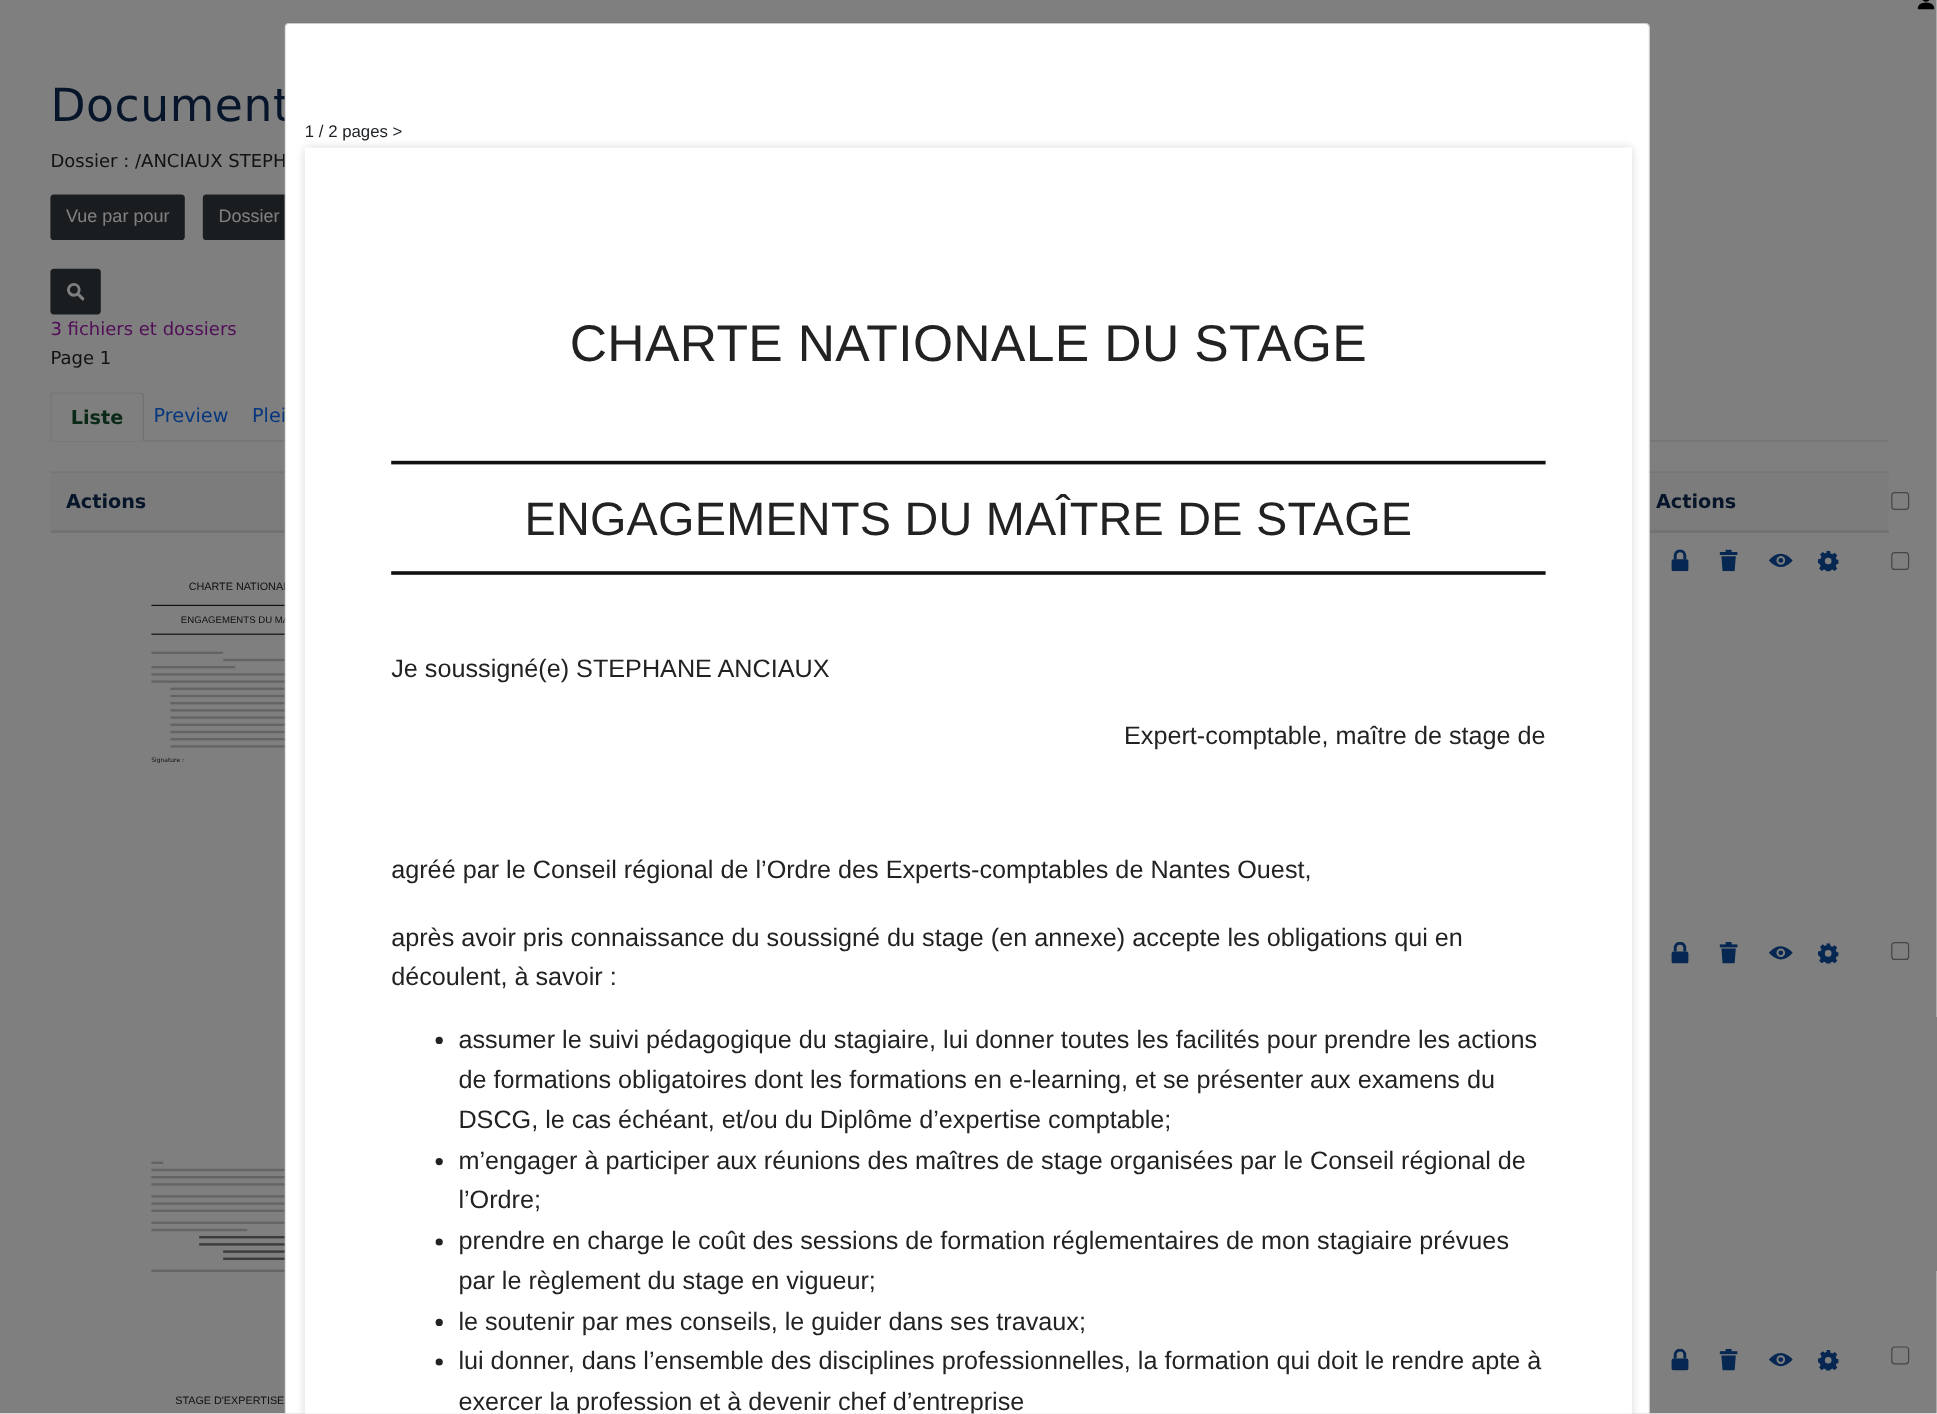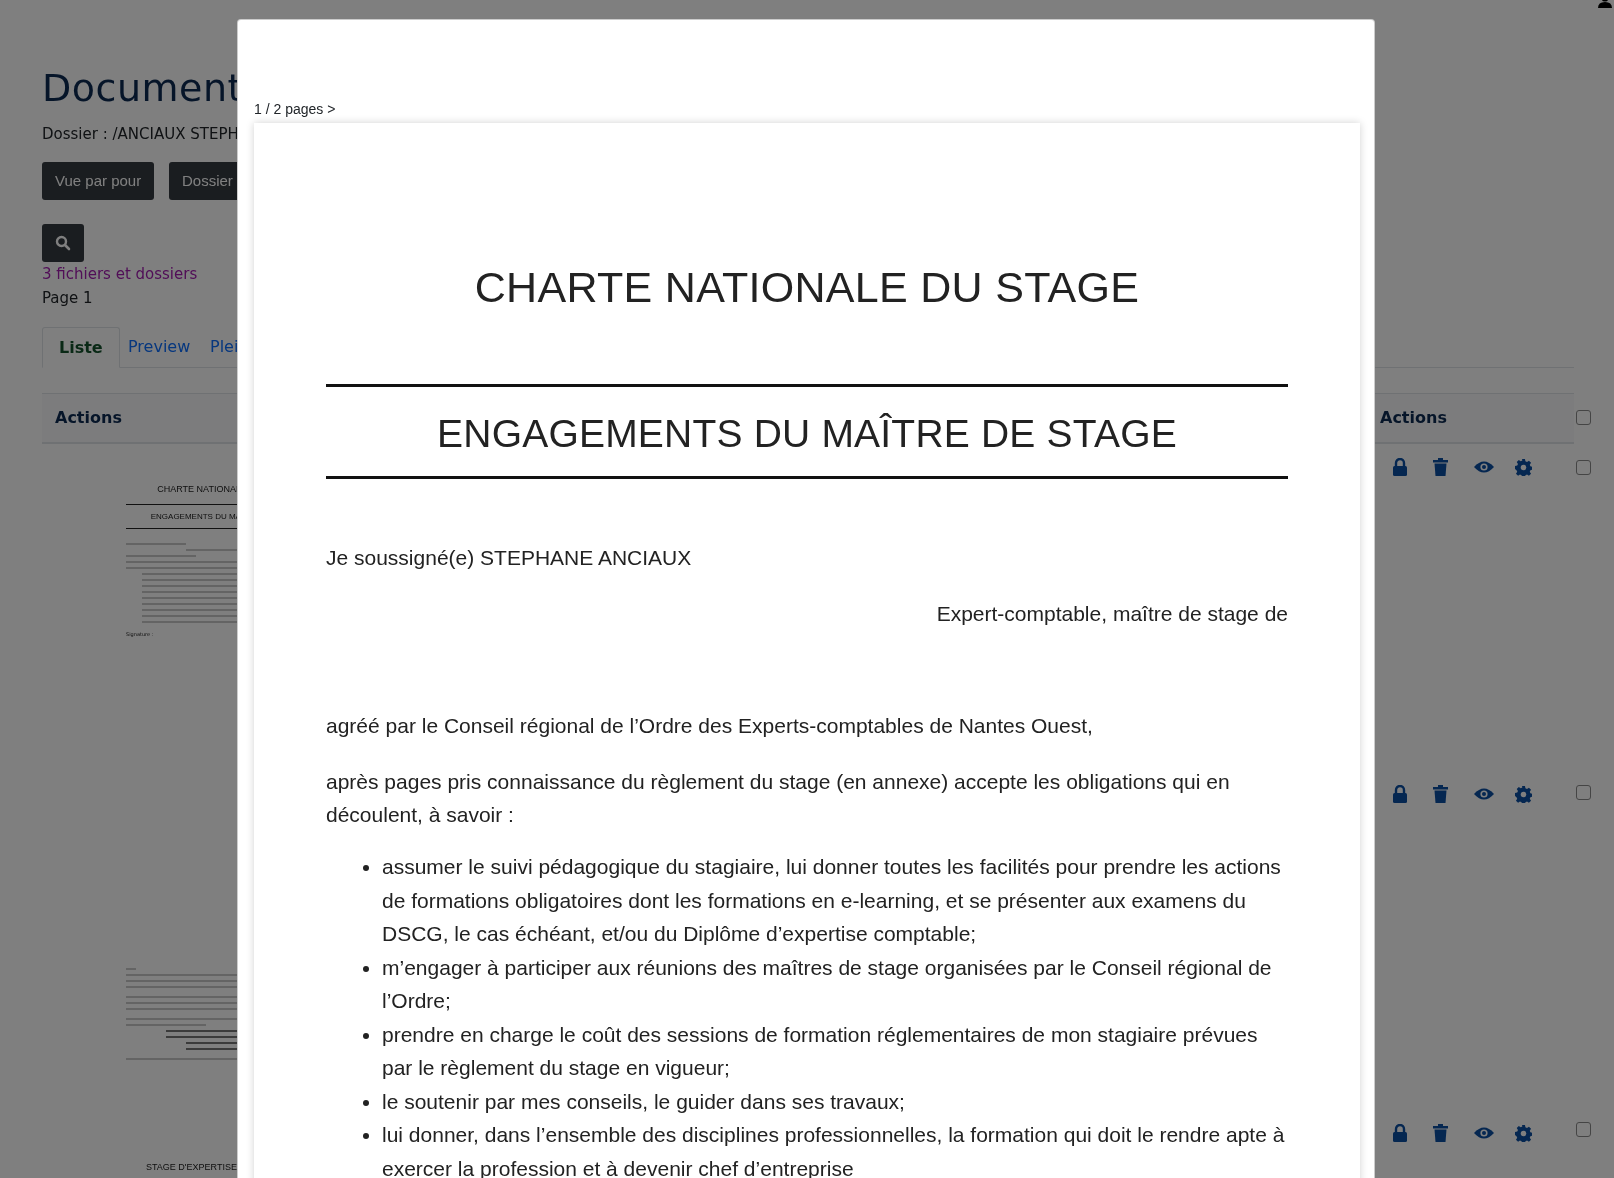--- a/index.html
+++ b/index.html
@@ -241,21 +241,21 @@
 
   <div class="pdf-page pdf">
     <div class="pdf-h1">CHARTE NATIONALE DU STAGE</div>
     <div class="pdf-rule" style="top:261px;"></div>
     <div class="pdf-h2">ENGAGEMENTS DU MAÎTRE DE STAGE</div>
     <div class="pdf-rule" style="top:353px;"></div>
 
     <div class="pdf-p" style="top:418px;">Je soussigné(e) STEPHANE ANCIAUX</div>
     <div class="pdf-p center" style="top:474px;text-align:right;">Expert-comptable, maître de stage de</div>
     <div class="pdf-p" style="top:586px;">agréé par le Conseil régional de l’Ordre des Experts-comptables de Nantes Ouest,</div>
-    <div class="pdf-p" style="top:642px;">après pages pris connaissance du règlement du stage (en annexe) accepte les obligations qui en découlent, à savoir :</div>
+    <div class="pdf-p" style="top:642px;">après avoir pris connaissance du soussigné du stage (en annexe) accepte les obligations qui en découlent, à savoir :</div>
 
     <ul class="pdf-list">
       <li>assumer le suivi pédagogique du stagiaire, lui donner toutes les facilités pour prendre les actions de formations obligatoires dont les formations en e-learning, et se présenter aux examens du DSCG, le cas échéant, et/ou du Diplôme d’expertise comptable;</li>
       <li>m’engager à participer aux réunions des maîtres de stage organisées par le Conseil régional de l’Ordre;</li>
       <li>prendre en charge le coût des sessions de formation réglementaires de mon stagiaire prévues par le règlement du stage en vigueur;</li>
       <li>le soutenir par mes conseils, le guider dans ses travaux;</li>
       <li>lui donner, dans l’ensemble des disciplines professionnelles, la formation qui doit le rendre apte à exercer la profession et à devenir chef d’entreprise</li>
     </ul>
   </div>
 </div>

